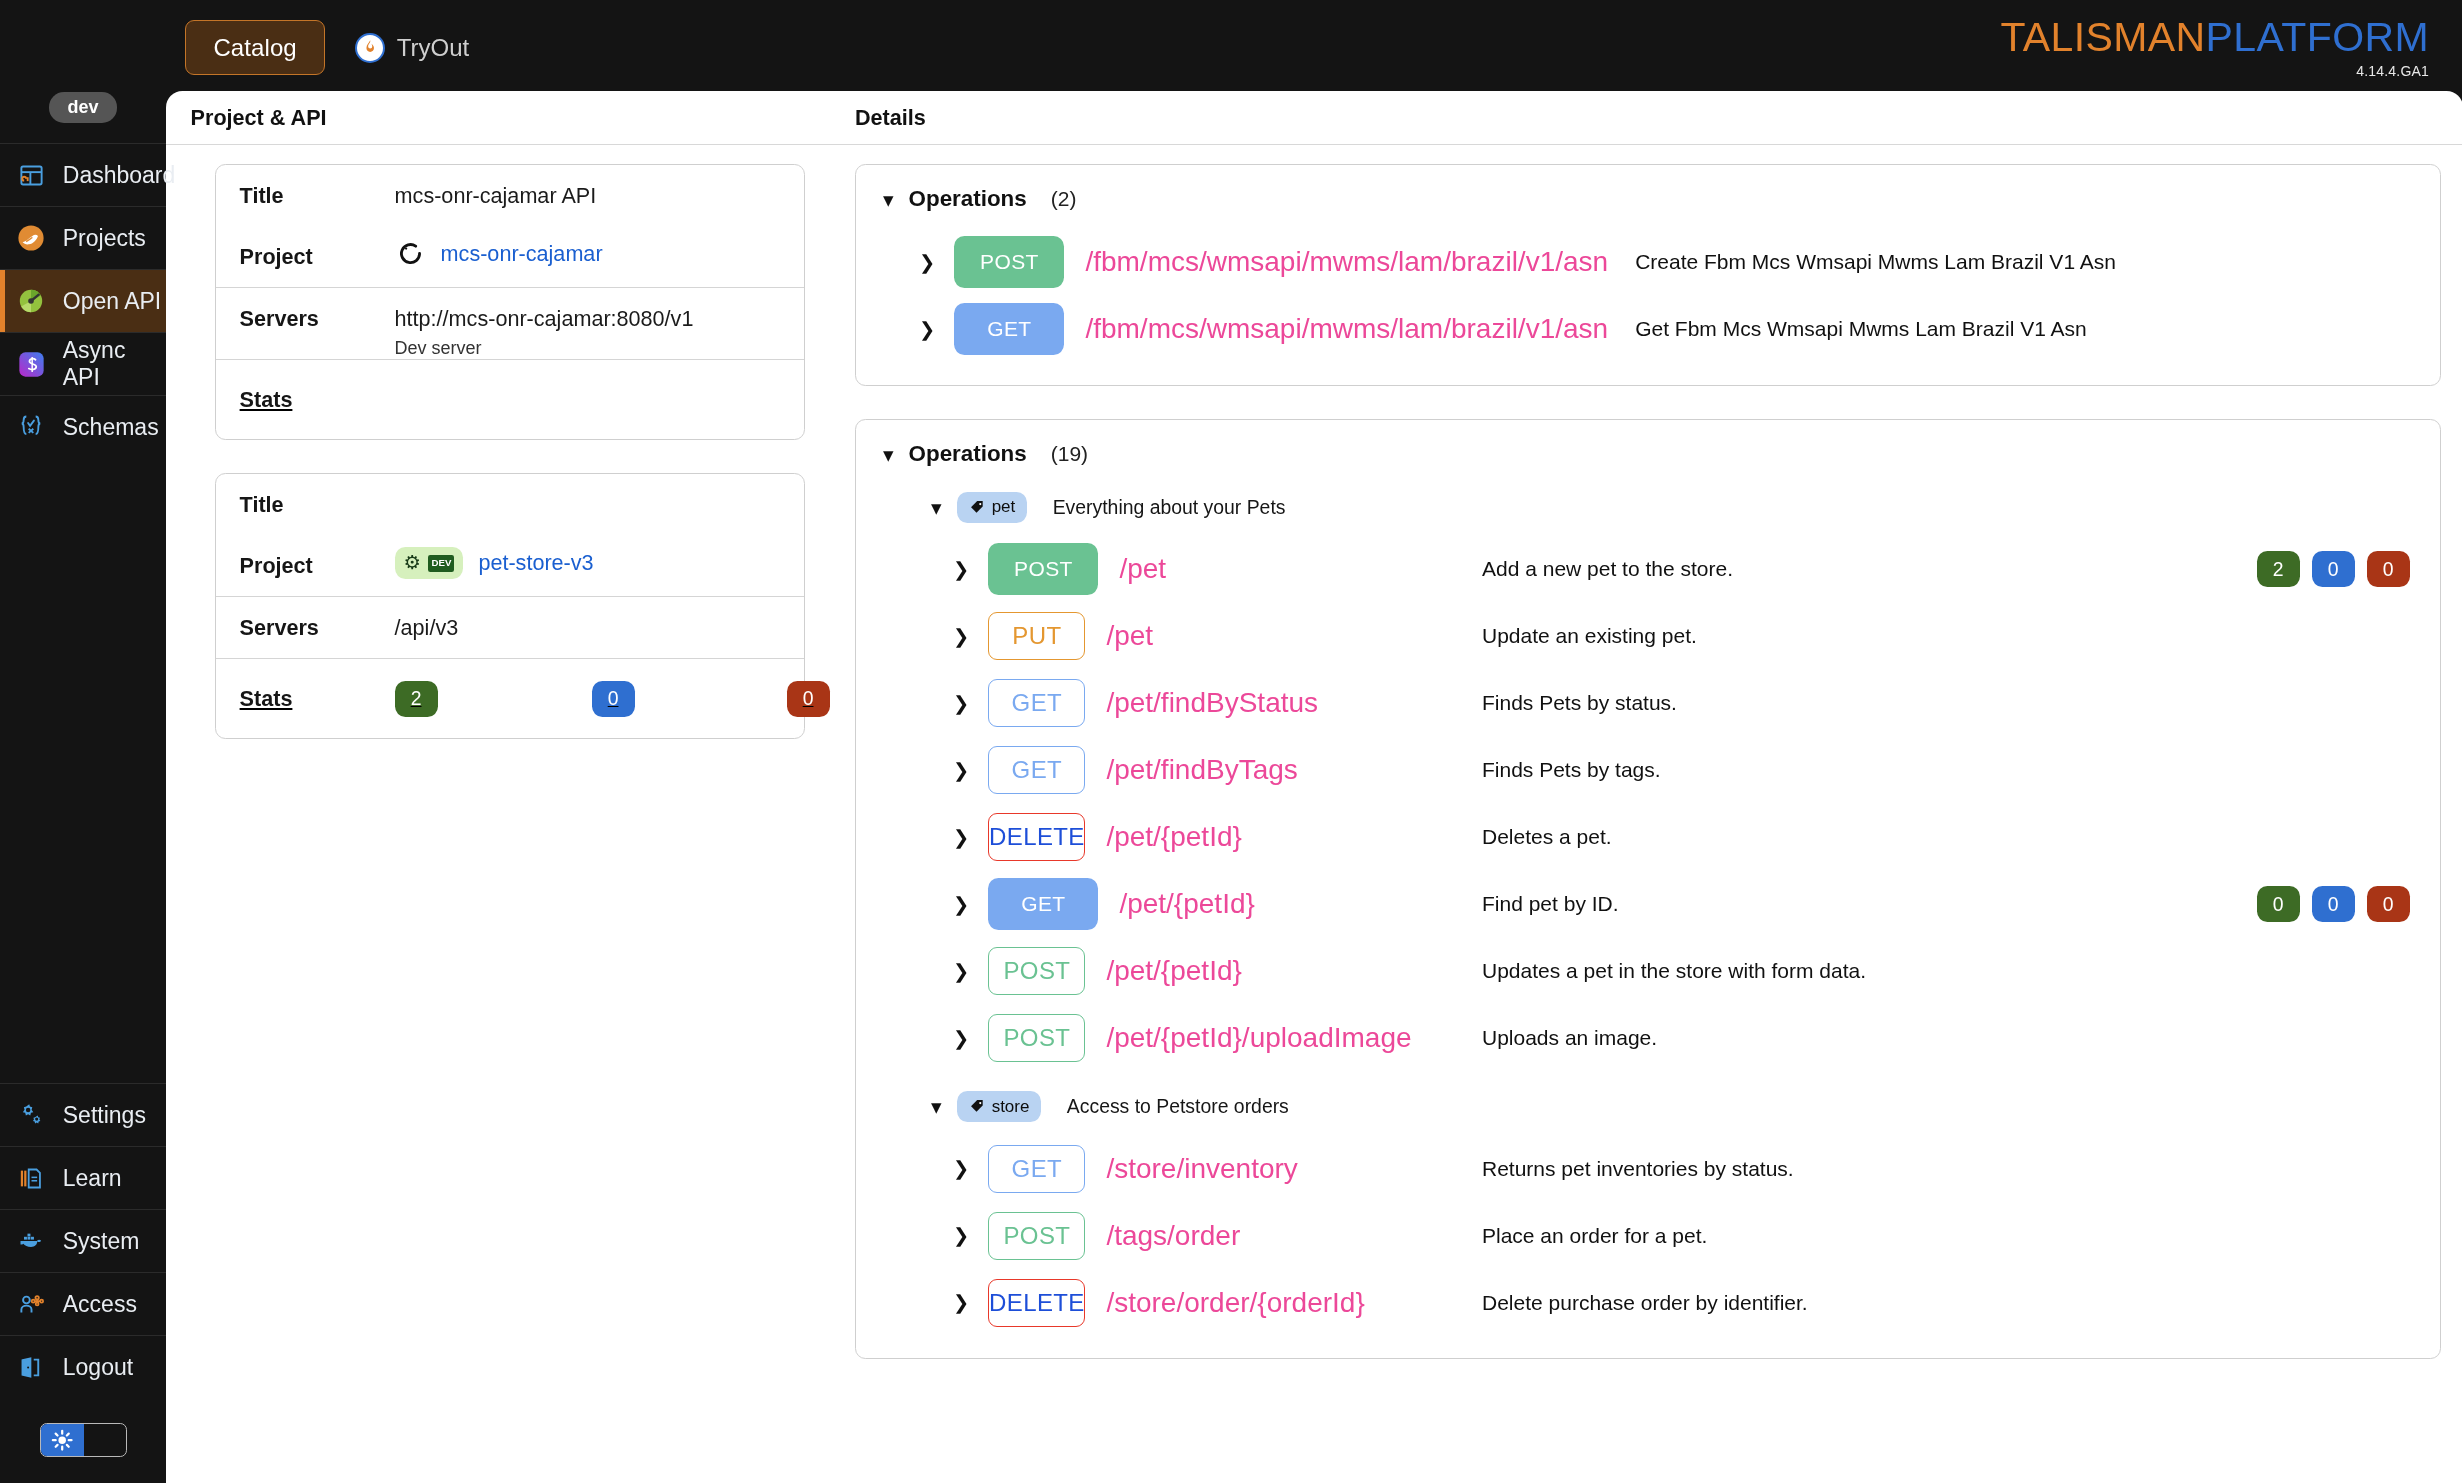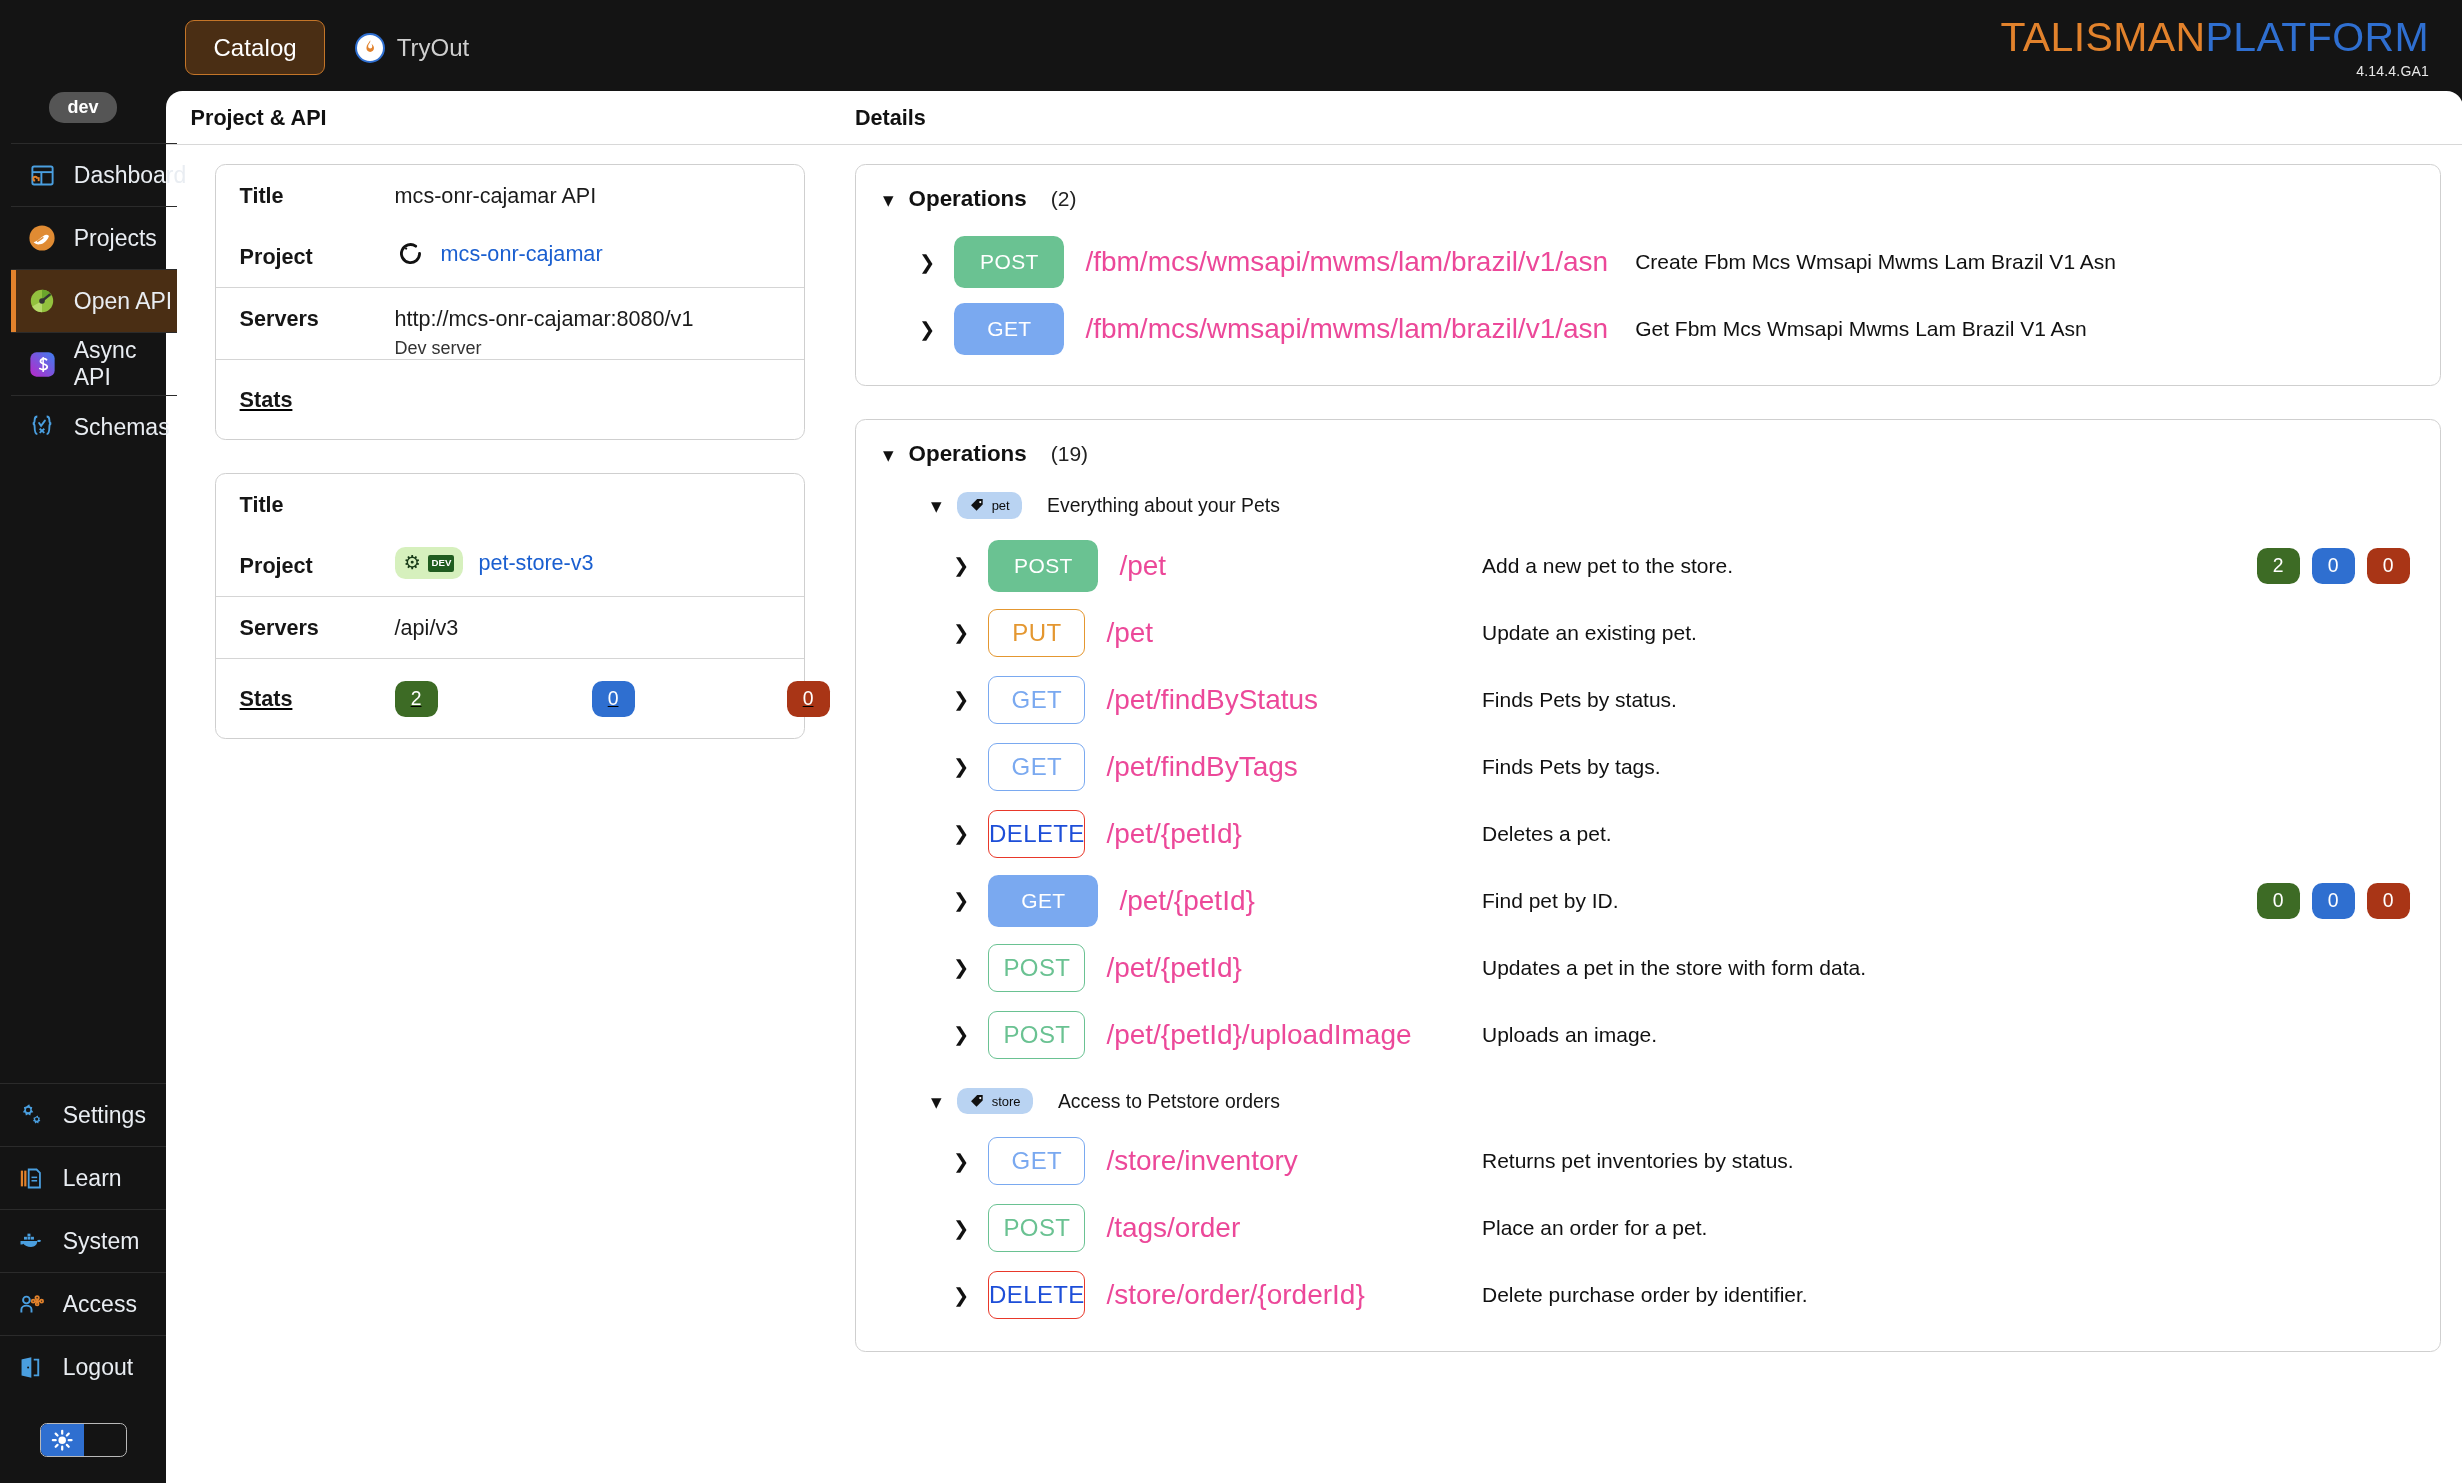--- a/index.html
+++ b/index.html
@@ -43,21 +43,21 @@
     background: #141414; z-index: 5;
   }
   .dev-badge {
     position: absolute; top: 92px; left: 0; width: 166px;
     display: flex; justify-content: center;
   }
   .dev-pill {
     background: #555555; color: #ffffff; font-weight: bold;
     font-size: 18px; padding: 5.2px 18px; border-radius: 15px;
   }
-  .nav-list { position: absolute; top: 143px; left: 11px; width: 166px; }
+  .nav-list { position: absolute; top: 143px; left: 0; width: 166px; }
   .nav-item {
     height: 63px; display: flex; align-items: center; gap: 16.4px;
     padding-left: 16.4px; border-top: 0.7px solid #2b2b2b;
     color: #e9edf2; font-size: 23px; position: relative;
   }
   .nav-item.active { background: #4a2e14; }
   .nav-item.active::before {
     content: ""; position: absolute; left: 0; top: 0; bottom: 0;
     width: 5.2px; background: #e2822c;
   }
@@ -140,21 +140,21 @@
   }
   .ops-head { display: flex; align-items: center; gap: 15px; padding-left: 27px; }
   .chev-d { color: #111111; font-size: 21px; line-height: 1; }
   .ops-title { font-size: 22.4px; font-weight: bold; color: #111111; }
   .ops-count { font-size: 21px; color: #222222; margin-left: 9px; }
 
   .tag-row { display: flex; align-items: center; gap: 15px; padding: 25px 0 0 75px; }
   .tag-chip {
     background: #b9d3f2; border-radius: 10.4px; padding: 5.2px 12px;
     display: flex; align-items: center; gap: 6.7px;
-    font-size: 13px; color: #0d0d0d;
+    font-size: 17px; color: #0d0d0d;
   }
   .tag-desc { font-size: 19.4px; color: #161616; margin-left: 10.4px; }
 
   .op-row { display: flex; align-items: center; height: 67px; padding-left: 97px; }
   .op-row.top { padding-left: 63px; }
   .chev-r { color: #111111; font-size: 19.4px; width: 25px; flex: none; }
   .mbadge {
     width: 97px; height: 48px; border-radius: 9px; flex: none;
     display: flex; align-items: center; justify-content: center;
     font-size: 24px; letter-spacing: 0.4px; margin-left: 10.4px;

